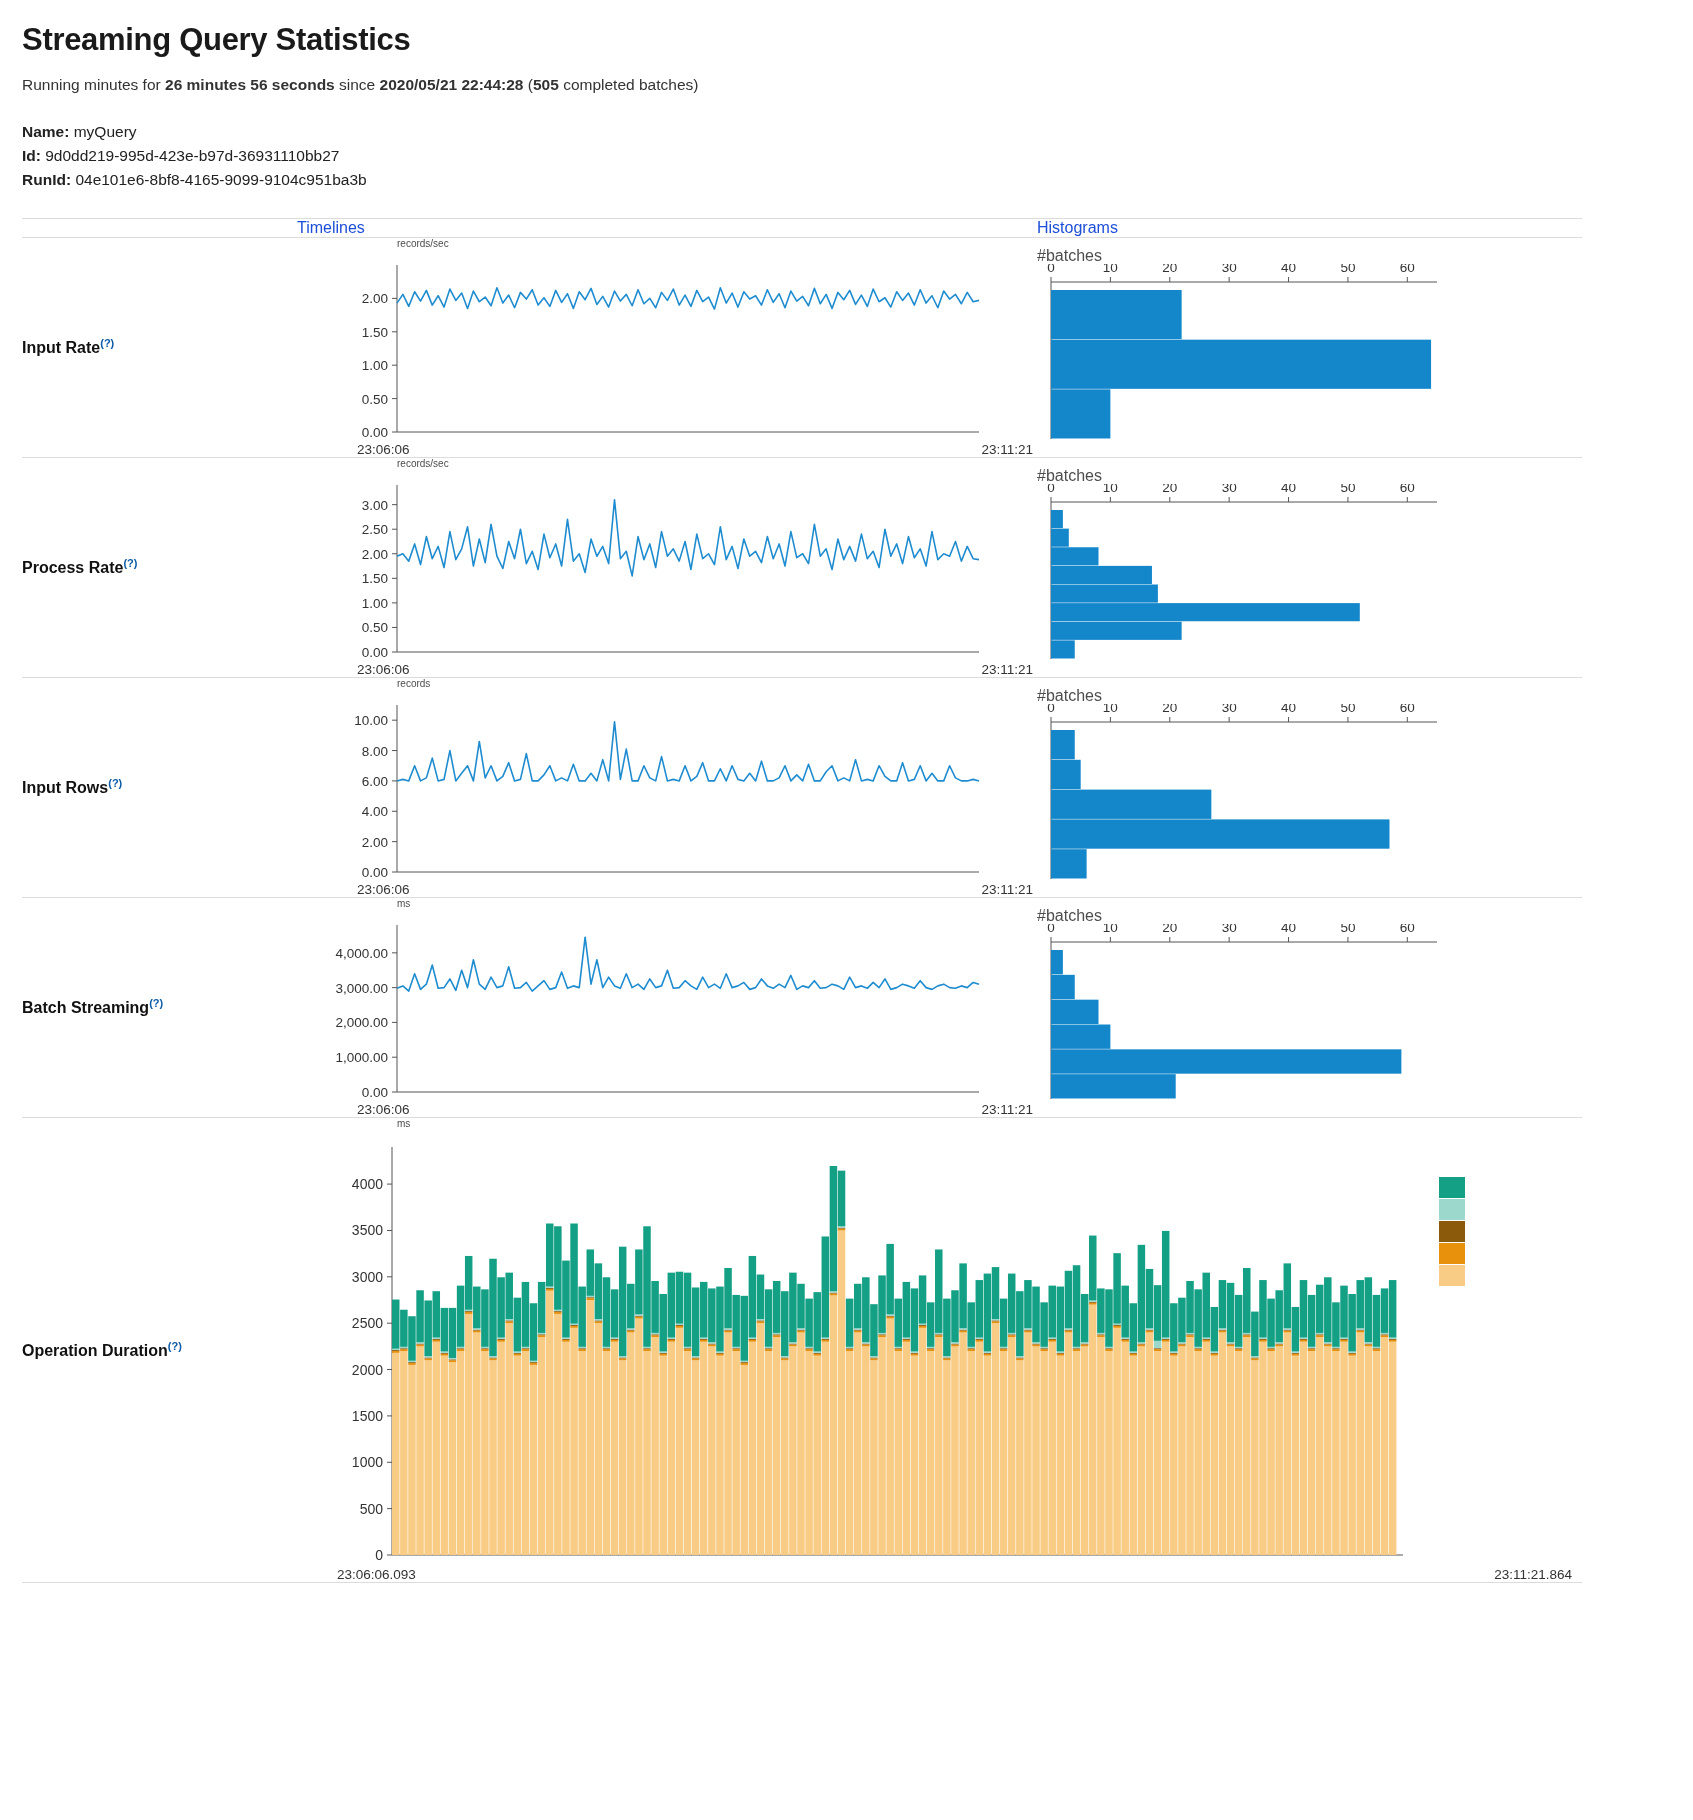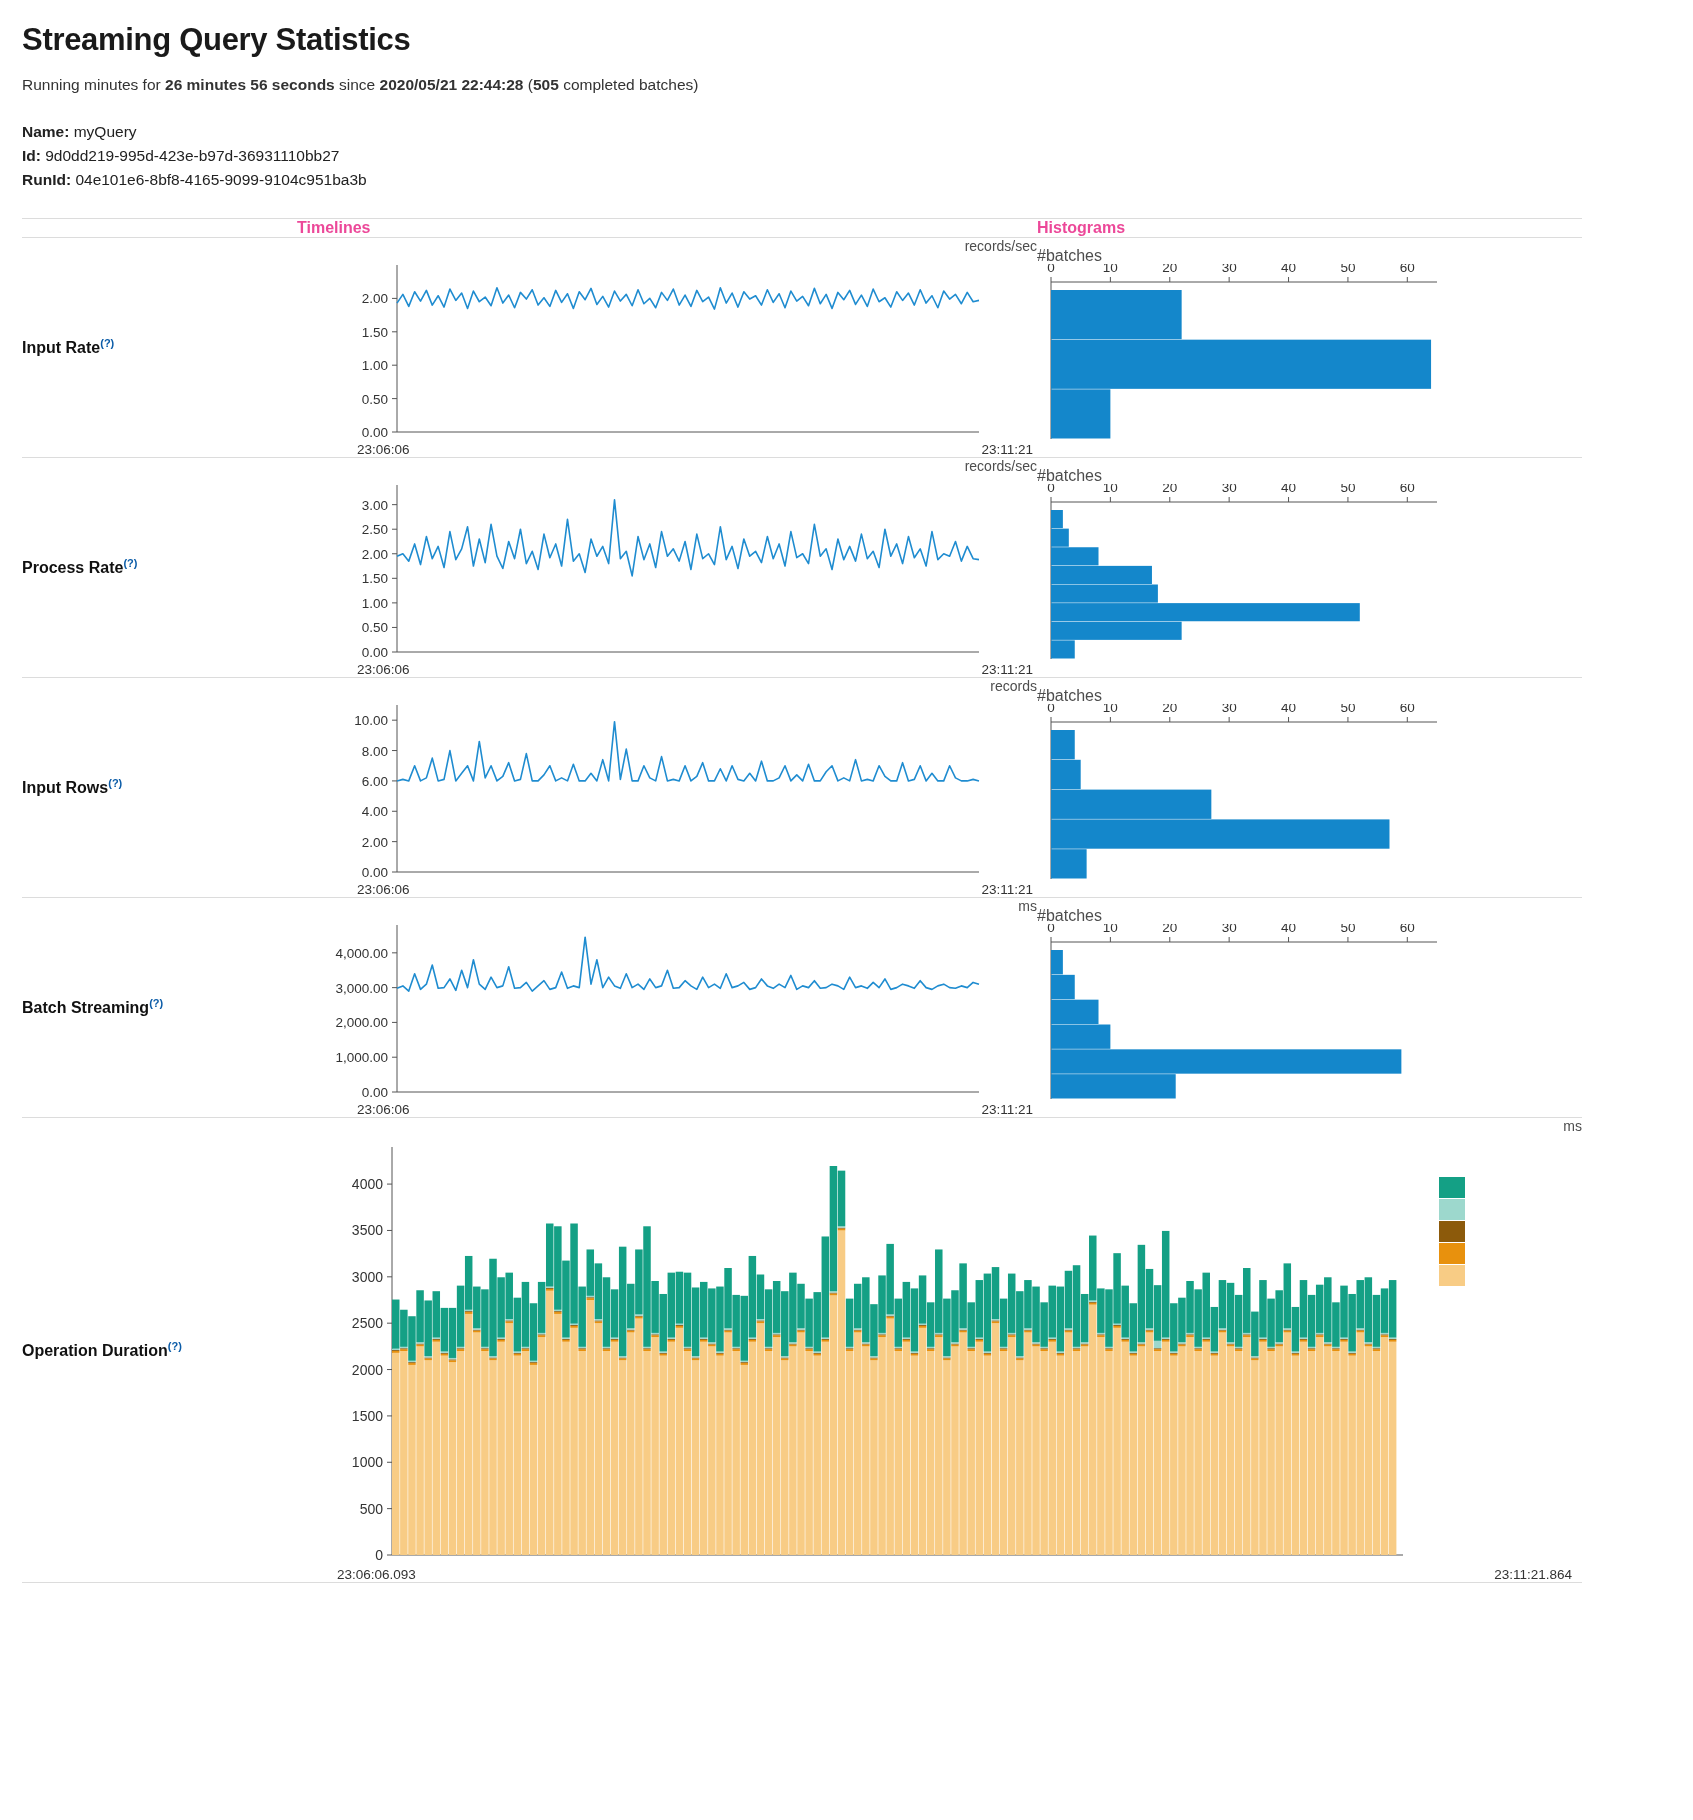--- a/index.html
+++ b/index.html
@@ -52,46 +52,45 @@
     vertical-align: middle;
     padding: 0;
   }
   th.col-label { width: 275px; }
   th.col-timeline { width: 740px; }
   th.col-hist { width: 545px; }
 
   .hdr {
     text-align: left;
     font-size: 16px;
-    font-weight: bold;
+    font-weight: normal;
     padding: 18px 0 18px 18px;
-    color: #ec4899;
+    color: #1d4ed8;
   }
   td.rowlabel {
     font-size: 16px;
     font-weight: bold;
     padding-left: 18px;
     color: #111111;
   }
   .q {
     font-size: 11px;
     vertical-align: super;
     font-weight: bold;
     color: #0b5ca8;
     cursor: pointer;
   }
   td.cell { padding: 10px 8px 10px 14px; }
 
   .unit-label {
-    font-size: 14px;
+    font-size: 10px;
     color: #4d4d4d;
     margin-left: 100px;
     margin-bottom: 2px;
     height: 17px;
-    text-align: right;
   }
   .axis-time {
     display: flex;
     justify-content: space-between;
     font-size: 13.5px;
     color: #333333;
     margin-left: 60px;
     padding-right: 4px;
   }
   .hist-unit {

